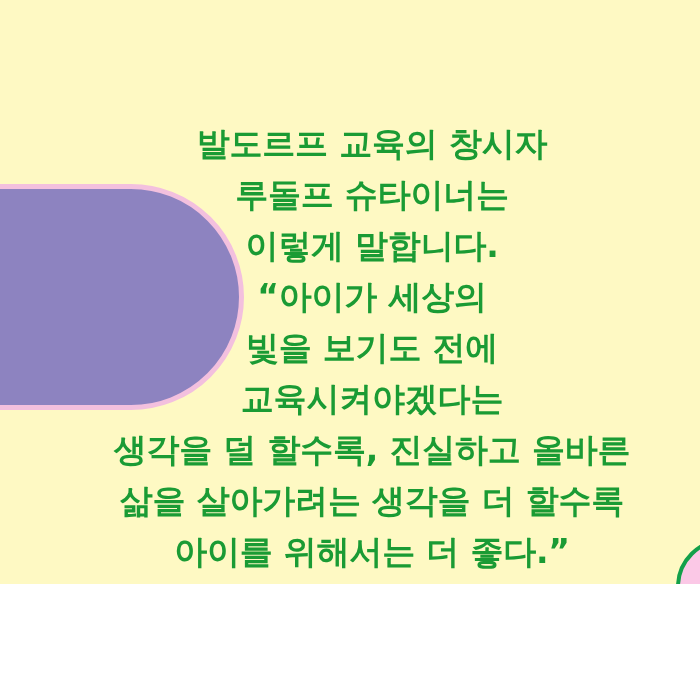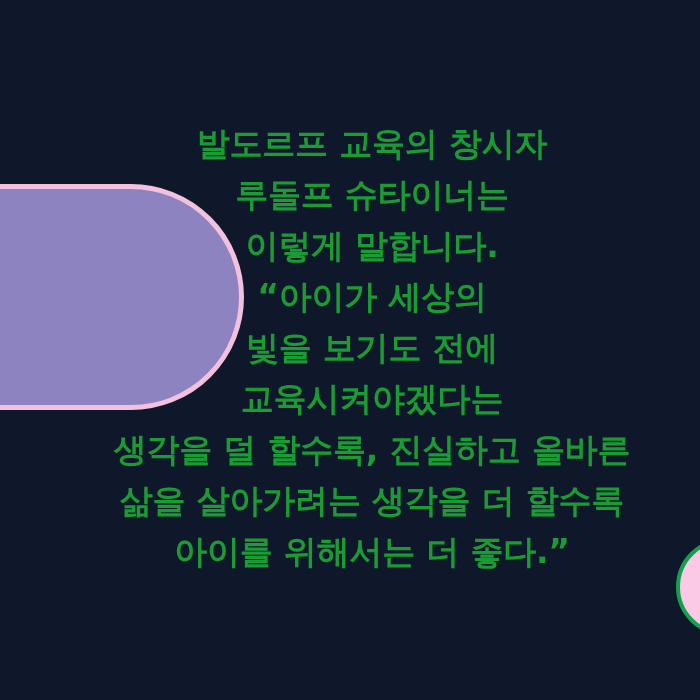--- a/index.html
+++ b/index.html
@@ -9,23 +9,23 @@
   }
   body {
     width: 700px;
     height: 700px;
     font-family: "DejaVu Sans", "Liberation Sans", sans-serif;
   }
 
   #card {
     position: relative;
     width: 700px;
-    height: 700px;
+    height: 584px;
     overflow: hidden;
-    background: #0f172a;
+    background: #fef9c3;
   }
 
   
   .shape-purple-pill {
     position: absolute;
     left: -118px;
     top: 184px;
     width: 362px;
     height: 226px;
     background: #8d83c0;

